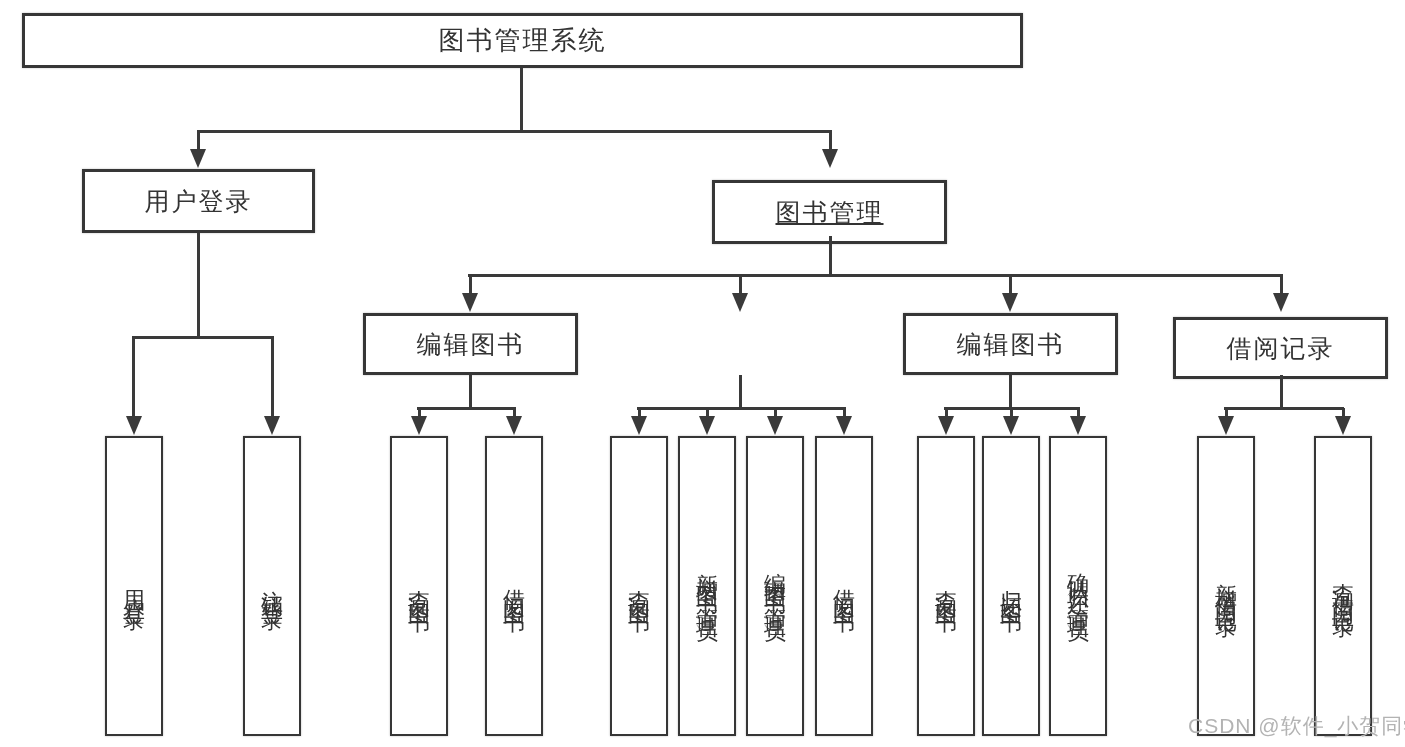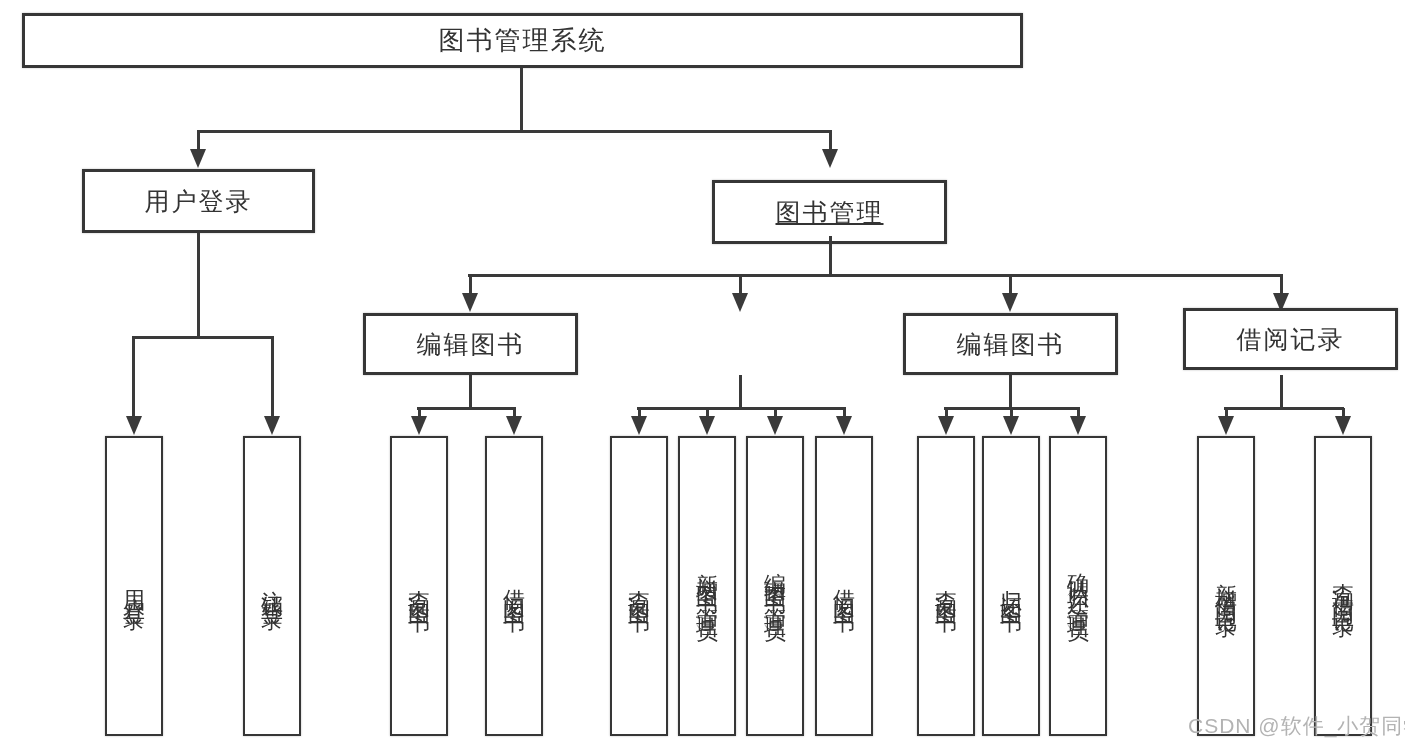--- a/index.html
+++ b/index.html
@@ -110,21 +110,21 @@
   <div class="tri" style="left:732px;  top:293px;"></div>
   <div class="tri" style="left:1002px; top:293px;"></div>
   <div class="tri" style="left:1273px; top:293px;"></div>
 
   <div class="hbox" style="left:363px; top:313px; width:215px; height:62px;">
     <span>编辑图书</span>
   </div>
   <div class="hbox" style="left:903px; top:313px; width:215px; height:62px;">
     <span>编辑图书</span>
   </div>
-  <div class="hbox" style="left:1173px; top:308px; width:215px; height:62px;margin-left:10px;">
+  <div class="hbox" style="left:1173px; top:317px; width:215px; height:62px;">
     <span>借阅记录</span>
   </div>
 
   <div class="vline" style="left:469px;  top:375px; height:34px;"></div>
   <div class="vline" style="left:739px;  top:375px; height:34px;"></div>
   <div class="vline" style="left:1009px; top:375px; height:34px;"></div>
   <div class="vline" style="left:1280px; top:375px; height:34px;"></div>
 
   <div class="hline" style="left:417px;  top:407px; width:99px;"></div>
   <div class="hline" style="left:637px;  top:407px; width:209px;"></div>

